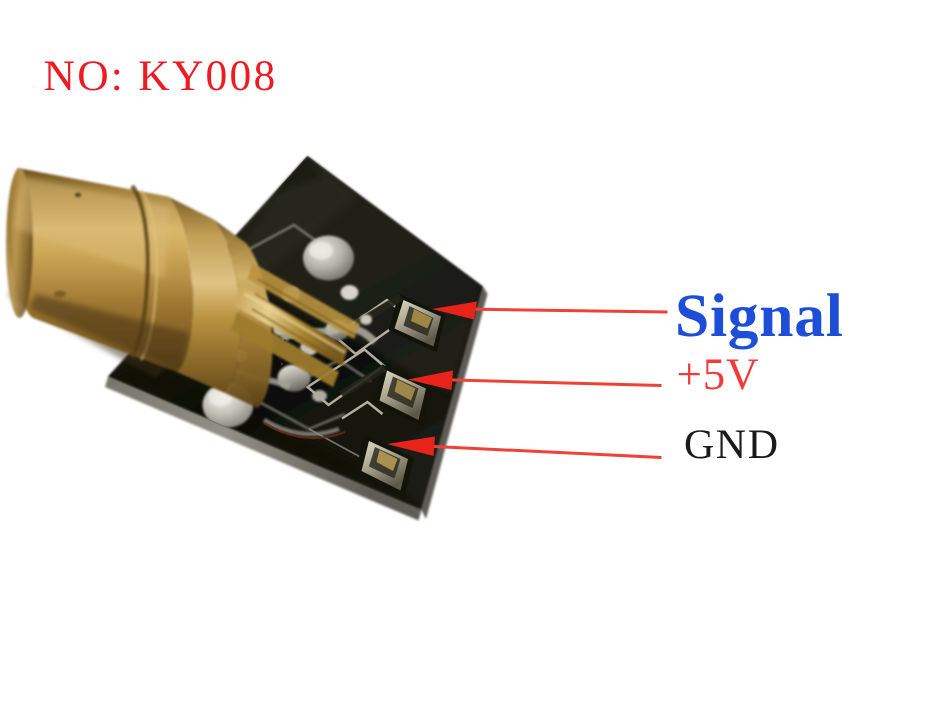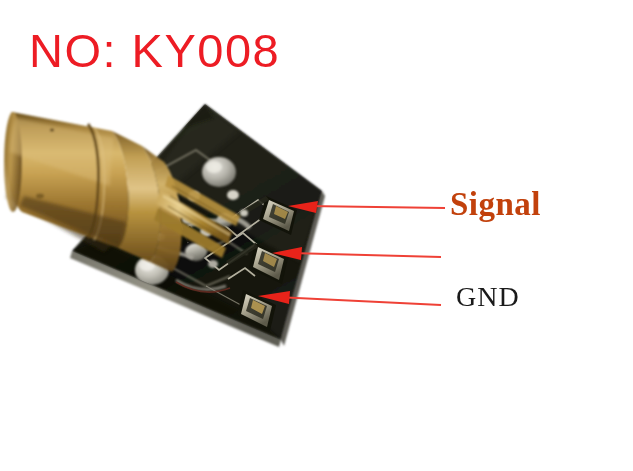--- a/index.html
+++ b/index.html
@@ -14,40 +14,40 @@
     background: #ffffff;
     overflow: hidden;
     font-family: "Liberation Serif", "DejaVu Serif", serif;
   }
 
   
   #title {
     position: absolute;
     left: 29px;
     top: 31px;
-    font-size: 47px;
+    font-size: 29px;
     line-height: 40px;
-    font-family: Liberation Sans, sans-serif;
+    font-family: Liberation Serif, serif;
     color: #ed1c24;
     letter-spacing: 1.5px;
     white-space: nowrap;
   }
 
   
   .anno {
     position: absolute;
     white-space: nowrap;
     font-family: "Liberation Serif", "DejaVu Serif", serif;
   }
   #label-signal {
     left: 450px;
     top: 186px;
-    font-size: 33px;
+    font-size: 41px;
     font-weight: bold;
-    color: #c2410c;
+    color: #1d4ed8;
     letter-spacing: 0.5px;
   }
   #label-5v {
     left: 451px;
     top: 233px;
     font-size: 30px;
     font-weight: normal;
     color: #ef3b39;
     letter-spacing: 0.5px;
   }
@@ -290,16 +290,17 @@
       <polygon points="288,206 318,201 316,213"></polygon>
       <polygon points="272,253 302,247 301,260"></polygon>
       <polygon points="258,296 290,291 289,304"></polygon>
     </g>
   </svg>
 
   <div id="title">NO: KY008</div>
 
   <div class="anno" id="label-signal">Signal</div>
 
+  <div class="anno" id="label-5v">+5V</div>
 
   <div class="anno" id="label-gnd">GND</div>
 
 </div>
 
 </body></html>

